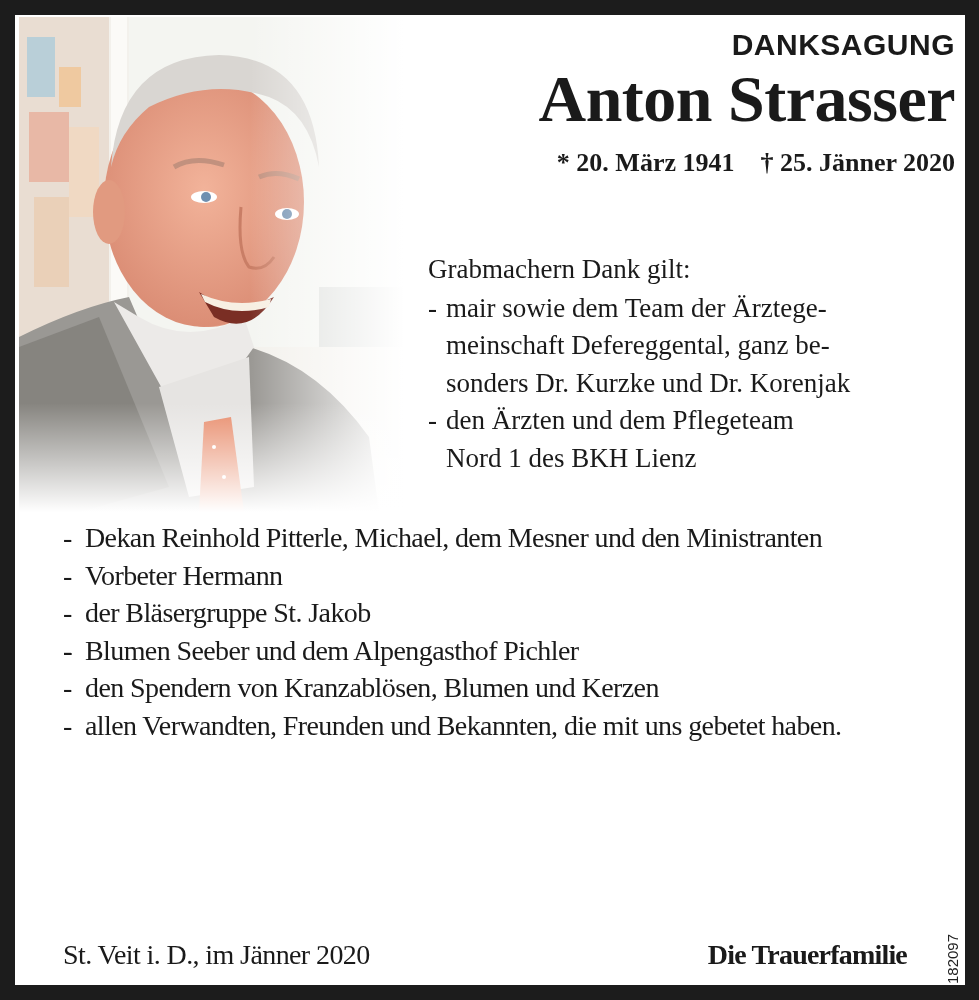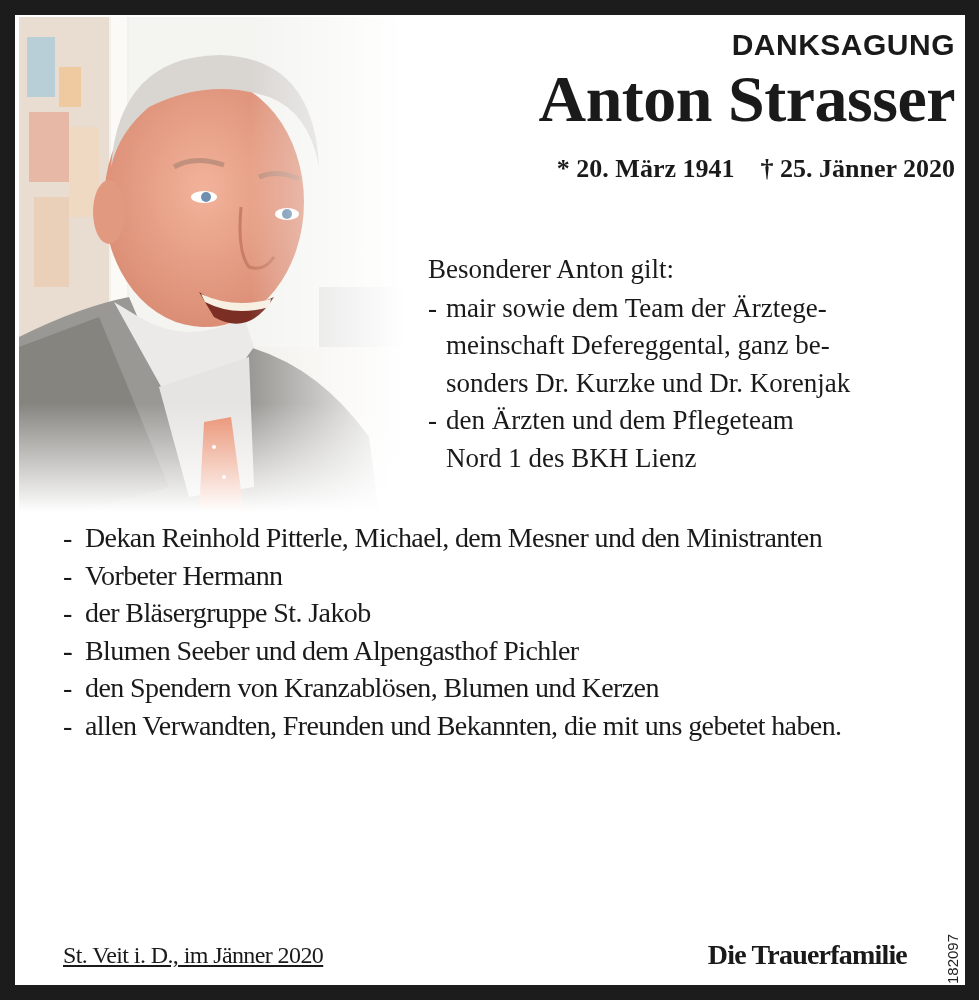--- a/index.html
+++ b/index.html
@@ -50,21 +50,21 @@
   .nickname {
     font-weight: bold;
     font-size: 23px;
     line-height: 26px;
     margin-top: 0px;
   }
   .dates {
     font-weight: bold;
     font-size: 26px;
     line-height: 32px;
-    margin-top: 18px;
+    margin-top: 12px;
   }
   .dates .gap { display: inline-block; width: 26px; }
   
   .thanks-top {
     position: absolute;
     left: 413px; top: 236px;
     width: 500px;
     font-size: 27px;
     line-height: 37.5px;
   }
@@ -82,24 +82,23 @@
     left: 48px; top: 504px;
     width: 852px;
     font-size: 28px;
     line-height: 37.5px;
     letter-spacing: -0.6px;
   }
   .thanks-bottom .item { padding-left: 22px; text-align: justify; text-align-last: left; }
   .footer-left {
     position: absolute;
     left: 48px; top: 922px;
-    font-size: 24px;
+    font-size: 28px;
     letter-spacing: -0.6px;
     line-height: 36px;
-    text-decoration: underline;
   }
   .footer-right {
     position: absolute;
     right: 58px; top: 922px;
     font-size: 28px;
     font-weight: bold;
     letter-spacing: -0.8px;
     line-height: 36px;
   }
   .ad-id {
@@ -192,21 +191,21 @@
 
   <div class="heading">
     <div class="danksagung">DANKSAGUNG</div>
     <div class="name">Anton Strasser</div>
     <div class="dates">
       <span>* 20. März 1941</span><span class="gap"></span><span>† 25. Jänner 2020</span>
     </div>
   </div>
 
   <div class="thanks-top">
-    <div class="intro">Besonderer Anton gilt:</div>
+    <div class="intro">Grabmachern Dank gilt:</div>
     <div class="item">
       <span class="dash">-</span>
       <div>mair sowie dem Team der Ärztege-</div>
       <div>meinschaft Defereggental, ganz be-</div>
       <div>sonders Dr. Kurzke und Dr. Korenjak</div>
     </div>
     <div class="item">
       <span class="dash">-</span>
       <div>den Ärzten und dem Pflegeteam</div>
       <div>Nord 1 des BKH Lienz</div>

